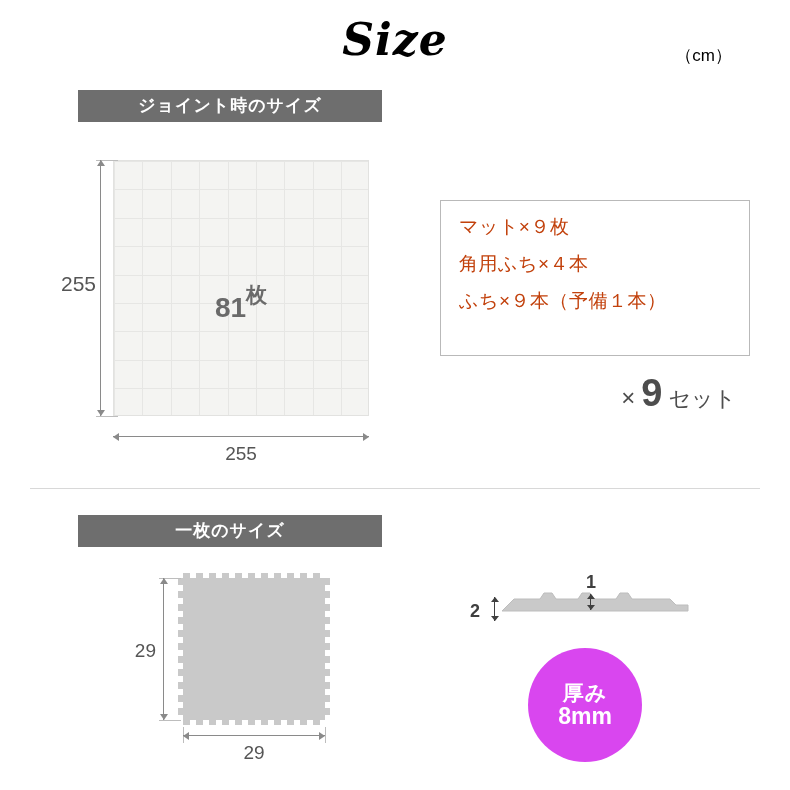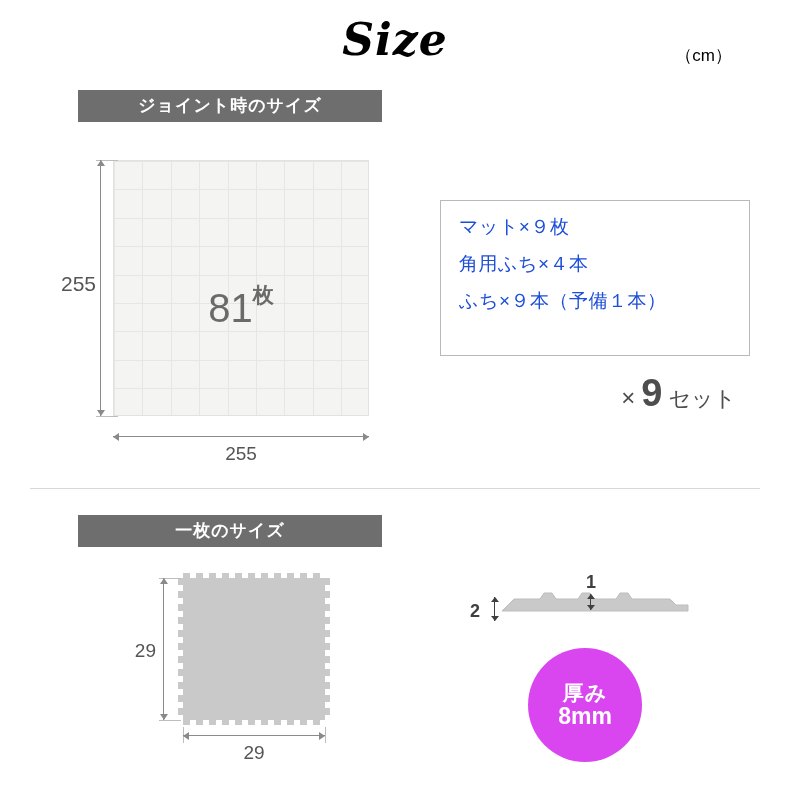--- a/index.html
+++ b/index.html
@@ -55,21 +55,21 @@
     position:absolute;inset:0;
     background-image:
       repeating-linear-gradient(to right, #e6e6e4 0 1px, transparent 1px 28.4px),
       repeating-linear-gradient(to bottom, #e6e6e4 0 1px, transparent 1px 28.4px);
   }
   .bigmat .count{
     position:absolute;inset:0;
     display:flex;align-items:center;justify-content:center;
     color:#6a6a6a;
   }
-  .bigmat .count .num{font-size:40px;font-weight:normal;letter-spacing:0px;margin-top:40px;}
+  .bigmat .count .num{font-size:28px;font-weight:bold;letter-spacing:0px;margin-top:40px;}
   .bigmat .count .mai{font-size:21px;font-weight:bold;padding-top:14px;}
 
   
   .vline-big{
     position:absolute;left:100px;top:160px;width:1px;height:256px;background:#8a8a8a;
   }
   .vline-big:before,.vline-big:after{
     content:"";position:absolute;left:-3.5px;width:0;height:0;
     border-left:4px solid transparent;border-right:4px solid transparent;
   }
@@ -98,21 +98,21 @@
   }
 
   
   .contents{
     position:absolute;left:440px;top:200px;width:310px;height:156px;
     border:1px solid #b9b9b9;box-sizing:border-box;
     background:#ffffff;
   }
   .contents ul{margin:0;padding:16px 0 0 18px;list-style:none;}
   .contents li{
-    font-size:19px;color:#1d4ed8;line-height:1.0;margin-bottom:18px;
+    font-size:19px;color:#c2410c;line-height:1.0;margin-bottom:18px;
     letter-spacing:0.5px;
   }
   .setline{
     position:absolute;left:440px;top:372px;width:310px;
     text-align:right;padding-right:14px;box-sizing:border-box;
     color:#4d4d4d;
   }
   .setline .x{font-size:24px;}
   .setline .n{font-size:38px;font-weight:bold;padding:0 6px;}
   .setline .s{font-size:22px;margin-top:21px;}

